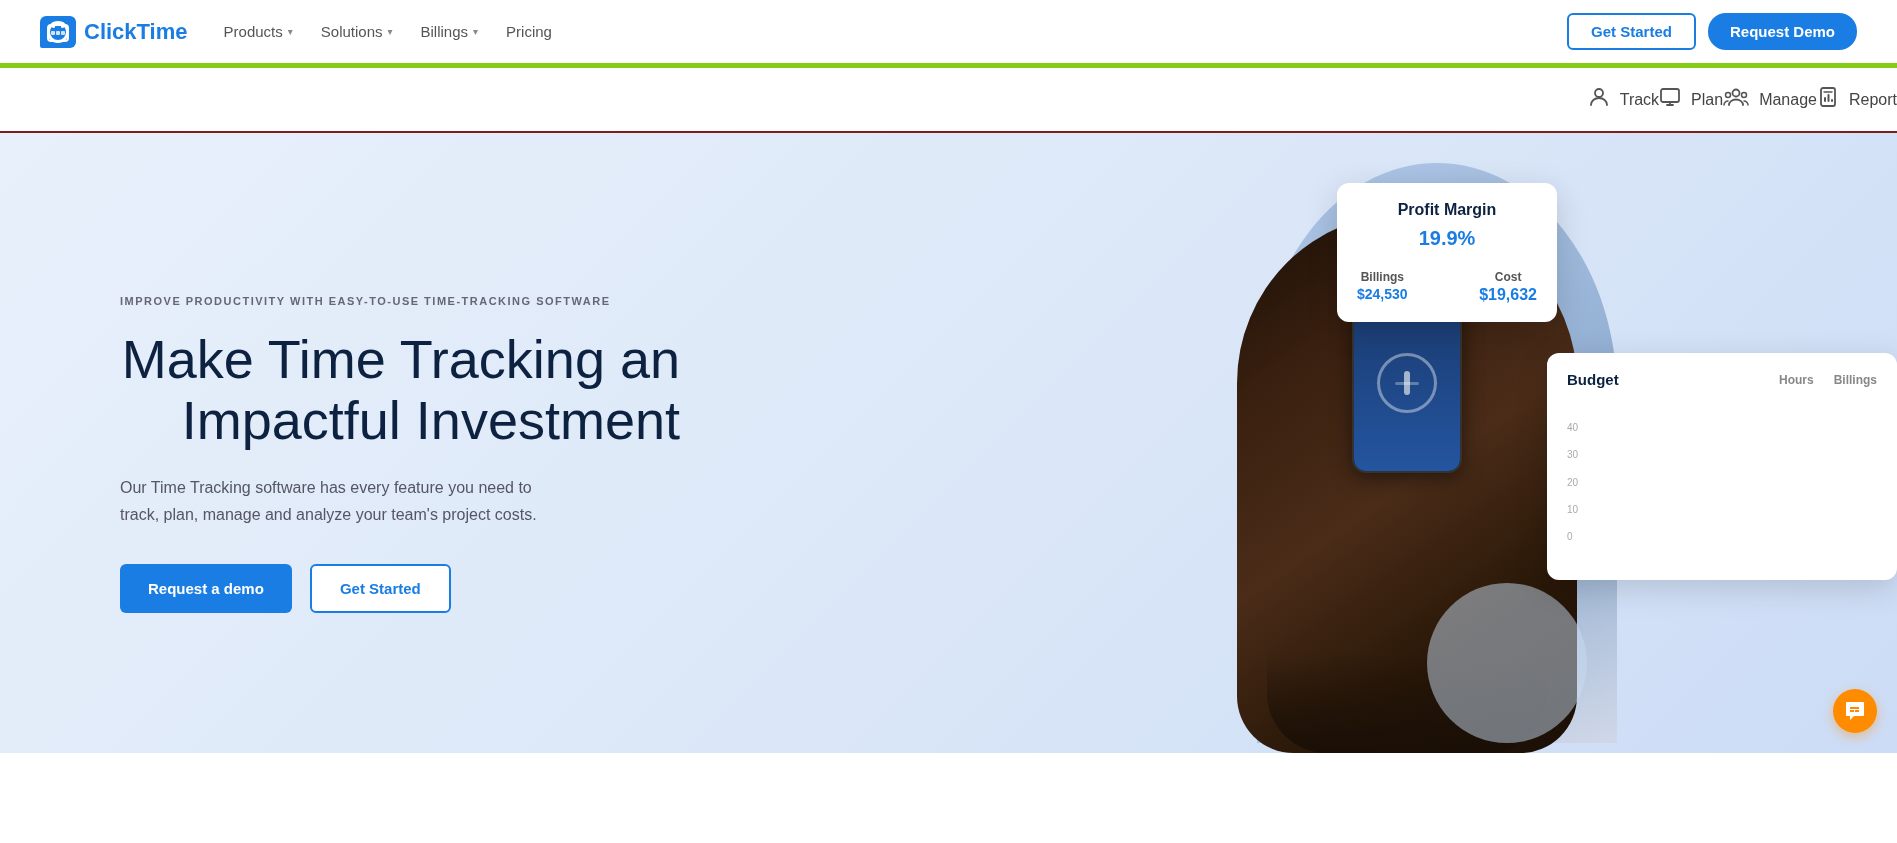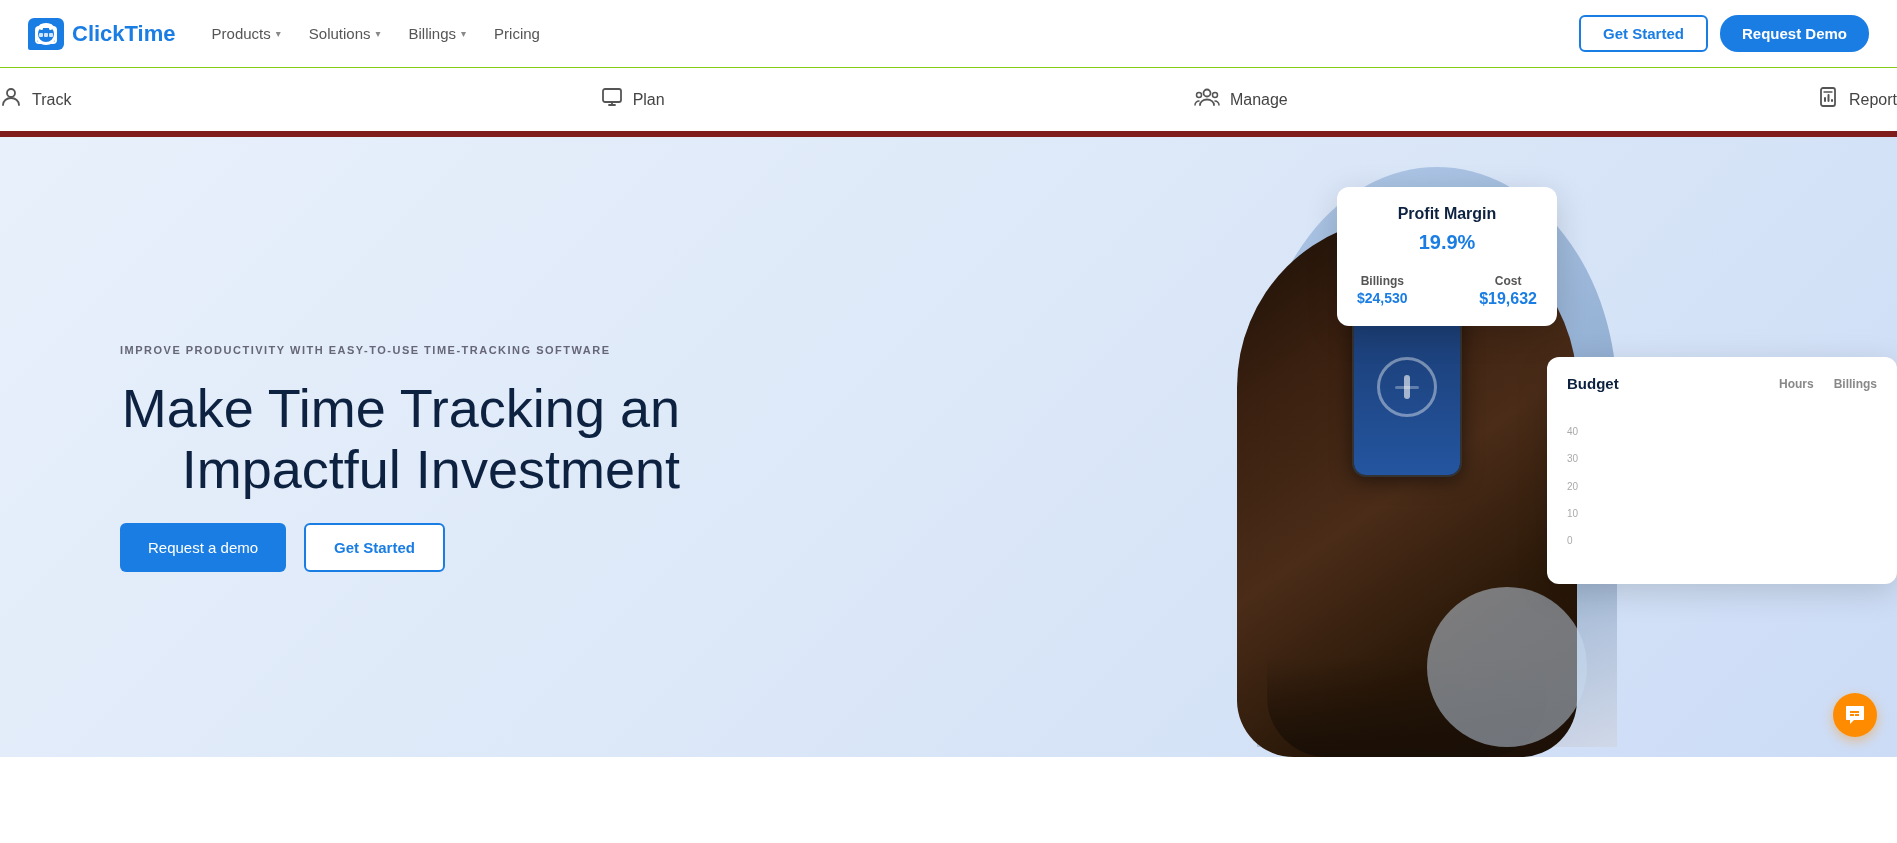--- a/index.html
+++ b/index.html
@@ -3,24 +3,24 @@
   <meta charset="utf-8">
   <style>
     * { margin: 0; padding: 0; box-sizing: border-box; }
     body { font-family: -apple-system, BlinkMacSystemFont, 'Segoe UI', sans-serif; background: #fff; overflow-x: hidden; }
 
     
     .navbar {
       display: flex;
       align-items: center;
       justify-content: space-between;
-      padding: 0 28px;
+      padding: 0 40px;
       height: 68px;
       background: #fff;
-      border-bottom: 1px solid #84cc16;
+      border-bottom: 5px solid #84cc16;
     }
     .navbar-left { display: flex; align-items: center; gap: 36px; }
     .logo { display: flex; align-items: center; gap: 8px; text-decoration: none; }
     .logo-icon {
       width: 36px; height: 32px;
       background: #1a7de3;
       border-radius: 6px 6px 6px 2px;
       display: flex; align-items: center; justify-content: center;
       position: relative;
     }
@@ -60,24 +60,24 @@
       color: #fff;
       font-size: 15px;
       font-weight: 600;
       cursor: pointer;
     }
 
     
     .sub-nav {
       display: flex;
       align-items: center;
-      justify-content: space-between;
+      justify-content: flex-end;
       padding: 18px 0;
       background: #fff;
-      border-bottom: 6px solid #7f1d1d;
+      border-bottom: 2px solid #7f1d1d;
     }
     .sub-nav-item {
       display: flex; align-items: center; gap: 10px;
       font-size: 16px; color: #444; cursor: pointer;
     }
     .sub-nav-icon { font-size: 20px; color: #666; }
 
     
     .hero {
       background: linear-gradient(135deg, #e8f0fb 0%, #dce8f8 50%, #ccdcf6 100%);
@@ -114,21 +114,21 @@
       max-width: 440px;
     }
     .hero-buttons { display: flex; gap: 18px; }
     .btn-demo {
       padding: 14px 28px;
       background: #1a7de3;
       color: #fff;
       border: none;
       border-radius: 6px;
       font-size: 15px;
-      font-weight: 400;
+      font-weight: 700;
       cursor: pointer;
     }
     .btn-started {
       padding: 14px 28px;
       background: #fff;
       color: #1a7de3;
       border: 2px solid #1a7de3;
       border-radius: 6px;
       font-size: 15px;
       font-weight: 700;
@@ -382,20 +382,21 @@
       </svg>
     </span>
     <span>Report</span>
   </div>
 </div>
 
 <section class="hero">
   <div class="hero-content">
     <p class="hero-eyebrow">IMPROVE PRODUCTIVITY WITH EASY-TO-USE TIME-TRACKING SOFTWARE</p>
     <h1 class="hero-title">Make Time Tracking an Impactful Investment</h1>
+    <p class="hero-subtitle">Our Time Tracking software has every feature you need to track, plan, manage and analyze your team's project costs.</p>
     <div class="hero-buttons">
       <button class="btn-demo">Request a demo</button>
       <button class="btn-started">Get Started</button>
     </div>
   </div>
 
   <div class="hero-visual">
 
     <div class="phone-bg"></div>
 

